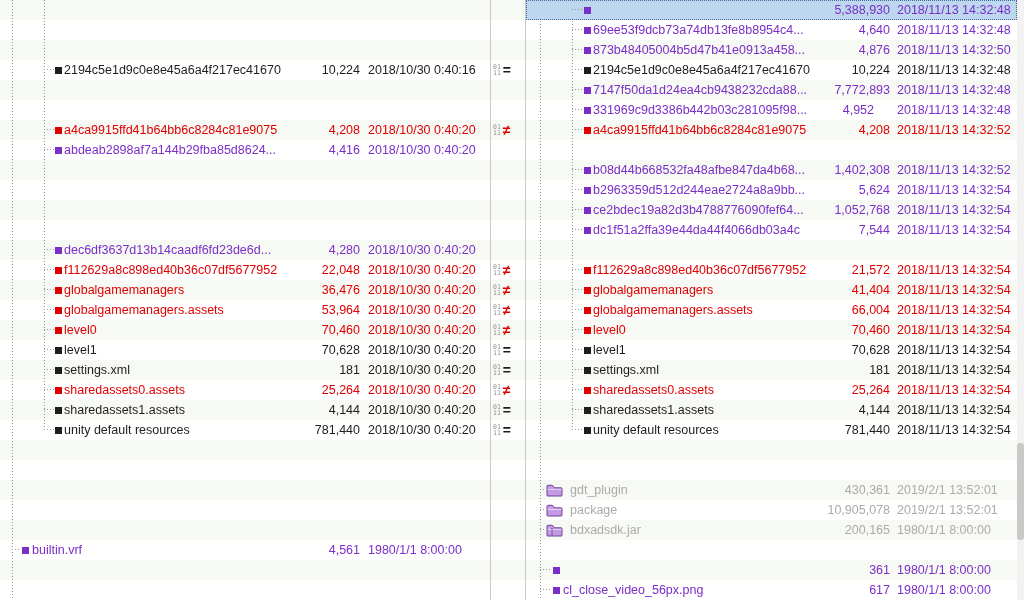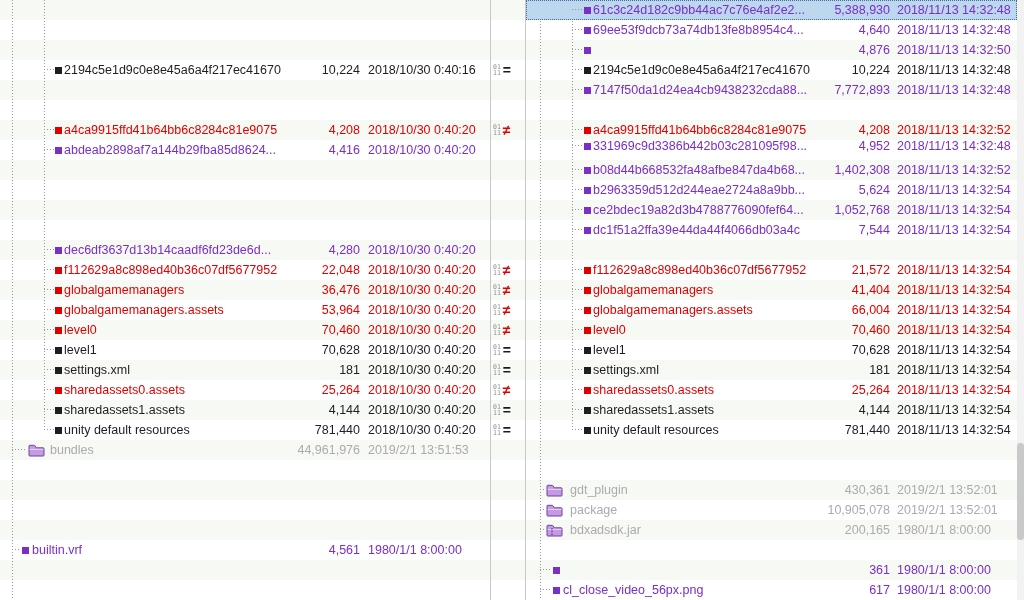--- a/index.html
+++ b/index.html
@@ -136,30 +136,20 @@
         <span class="fsize" style="left: 360px;">4,144</span>
         <span class="fdate" style="left: 368px;">2018/10/30 0:40:20</span>
       </div>
       <div class="row st-same" style="top: 420px;">
         <span class="connector" style="left: 44px; width: 10px; top: 9px;"></span>
         <span class="bullet" style="left: 55px;"></span>
         <span class="fname" style="left: 64px;">unity default resources</span>
         <span class="fsize" style="left: 360px;">781,440</span>
         <span class="fdate" style="left: 368px;">2018/10/30 0:40:20</span>
       </div>
-      <div class="row st-folder" style="top: 440px;">
-        <span class="connector" style="left: 12px; width: 15px; top: 9px;"></span>
-        <span class="ficon" style="left: 28px;"><svg viewBox="0 0 17 13" width="17" height="13">
-    <path d="M1 3.2 V11.2 Q1 12 1.8 12 H15.2 Q16 12 16 11.2 V4.6 Q16 3.8 15.2 3.8 H8.2 L7 1.8 Q6.7 1.3 6.1 1.3 H1.8 Q1 1.3 1 2.1 Z" fill="#c49ae4" stroke="#71409b" stroke-width="1"></path>
-    <path d="M1.6 5.4 H15.4" stroke="#e6d4f4" stroke-width="1"></path>
-  </svg></span>
-        <span class="fname" style="left: 50px;">bundles</span>
-        <span class="fsize" style="left: 360px;">44,961,976</span>
-        <span class="fdate" style="left: 368px;">2019/2/1 13:51:53</span>
-      </div>
       <div class="row st-orphan" style="top: 540px;">
         <span class="connector" style="left: 12px; width: 9px; top: 9px;"></span>
         <span class="bullet" style="left: 22px;"></span>
         <span class="fname" style="left: 32px;">builtin.vrf</span>
         <span class="fsize" style="left: 360px;">4,561</span>
         <span class="fdate" style="left: 368px;">1980/1/1 8:00:00</span>
       </div>
     </div>
 
   <div id="gutter">
@@ -241,56 +231,56 @@
         <span class="gsym equal">=</span>
       </div>
     </div>
 
   <div id="pane-right" class="pane">
     <div class="guide" style="left:14px;top:0;height:600px;"></div>
     <div class="guide" style="left:46px;top:0;height:432px;"></div>
   <div class="row st-orphan selected" style="top: 0px;">
         <span class="connector" style="left: 46px; width: 11px; top: 9px;"></span>
         <span class="bullet" style="left: 58px;"></span>
-        <span class="fname" style="left: 67px;">61c3c24d182c9bb44ac7c76e4af2e2...</span>
         <span class="fsize" style="left: 364px;">5,388,930</span>
         <span class="fdate" style="left: 371px;">2018/11/13 14:32:48</span>
       </div>
       <div class="row st-orphan" style="top: 20px;">
         <span class="connector" style="left: 46px; width: 11px; top: 9px;"></span>
         <span class="bullet" style="left: 58px;"></span>
         <span class="fname" style="left: 67px;">69ee53f9dcb73a74db13fe8b8954c4...</span>
         <span class="fsize" style="left: 364px;">4,640</span>
         <span class="fdate" style="left: 371px;">2018/11/13 14:32:48</span>
       </div>
       <div class="row st-orphan" style="top: 40px;">
         <span class="connector" style="left: 46px; width: 11px; top: 9px;"></span>
         <span class="bullet" style="left: 58px;"></span>
+        <span class="fname" style="left: 67px;">873b48405004b5d47b41e0913a458...</span>
         <span class="fsize" style="left: 364px;">4,876</span>
         <span class="fdate" style="left: 371px;">2018/11/13 14:32:50</span>
       </div>
       <div class="row st-same" style="top: 60px;">
         <span class="connector" style="left: 46px; width: 11px; top: 9px;"></span>
         <span class="bullet" style="left: 58px;"></span>
         <span class="fname" style="left: 67px;">2194c5e1d9c0e8e45a6a4f217ec41670</span>
         <span class="fsize" style="left: 364px;">10,224</span>
         <span class="fdate" style="left: 371px;">2018/11/13 14:32:48</span>
       </div>
       <div class="row st-orphan" style="top: 80px;">
         <span class="connector" style="left: 46px; width: 11px; top: 9px;"></span>
         <span class="bullet" style="left: 58px;"></span>
         <span class="fname" style="left: 67px;">7147f50da1d24ea4cb9438232cda88...</span>
         <span class="fsize" style="left: 364px;">7,772,893</span>
         <span class="fdate" style="left: 371px;">2018/11/13 14:32:48</span>
       </div>
-      <div class="row st-orphan" style="top: 100px; margin-top: 36px;">
+      <div class="row st-orphan" style="top: 100px;">
         <span class="connector" style="left: 46px; width: 11px; top: 9px;"></span>
         <span class="bullet" style="left: 58px;"></span>
         <span class="fname" style="left: 67px;">331969c9d3386b442b03c281095f98...</span>
-        <span class="fsize" style="left: 364px; text-align: center;">4,952</span>
+        <span class="fsize" style="left: 348px; text-align: center;">4,952</span>
         <span class="fdate" style="left: 371px;">2018/11/13 14:32:48</span>
       </div>
       <div class="row st-different" style="top: 120px;">
         <span class="connector" style="left: 46px; width: 11px; top: 9px;"></span>
         <span class="bullet" style="left: 58px;"></span>
         <span class="fname" style="left: 67px;">a4ca9915ffd41b64bb6c8284c81e9075</span>
         <span class="fsize" style="left: 364px;">4,208</span>
         <span class="fdate" style="left: 371px;">2018/11/13 14:32:52</span>
       </div>
       <div class="row st-orphan" style="top: 160px;">

